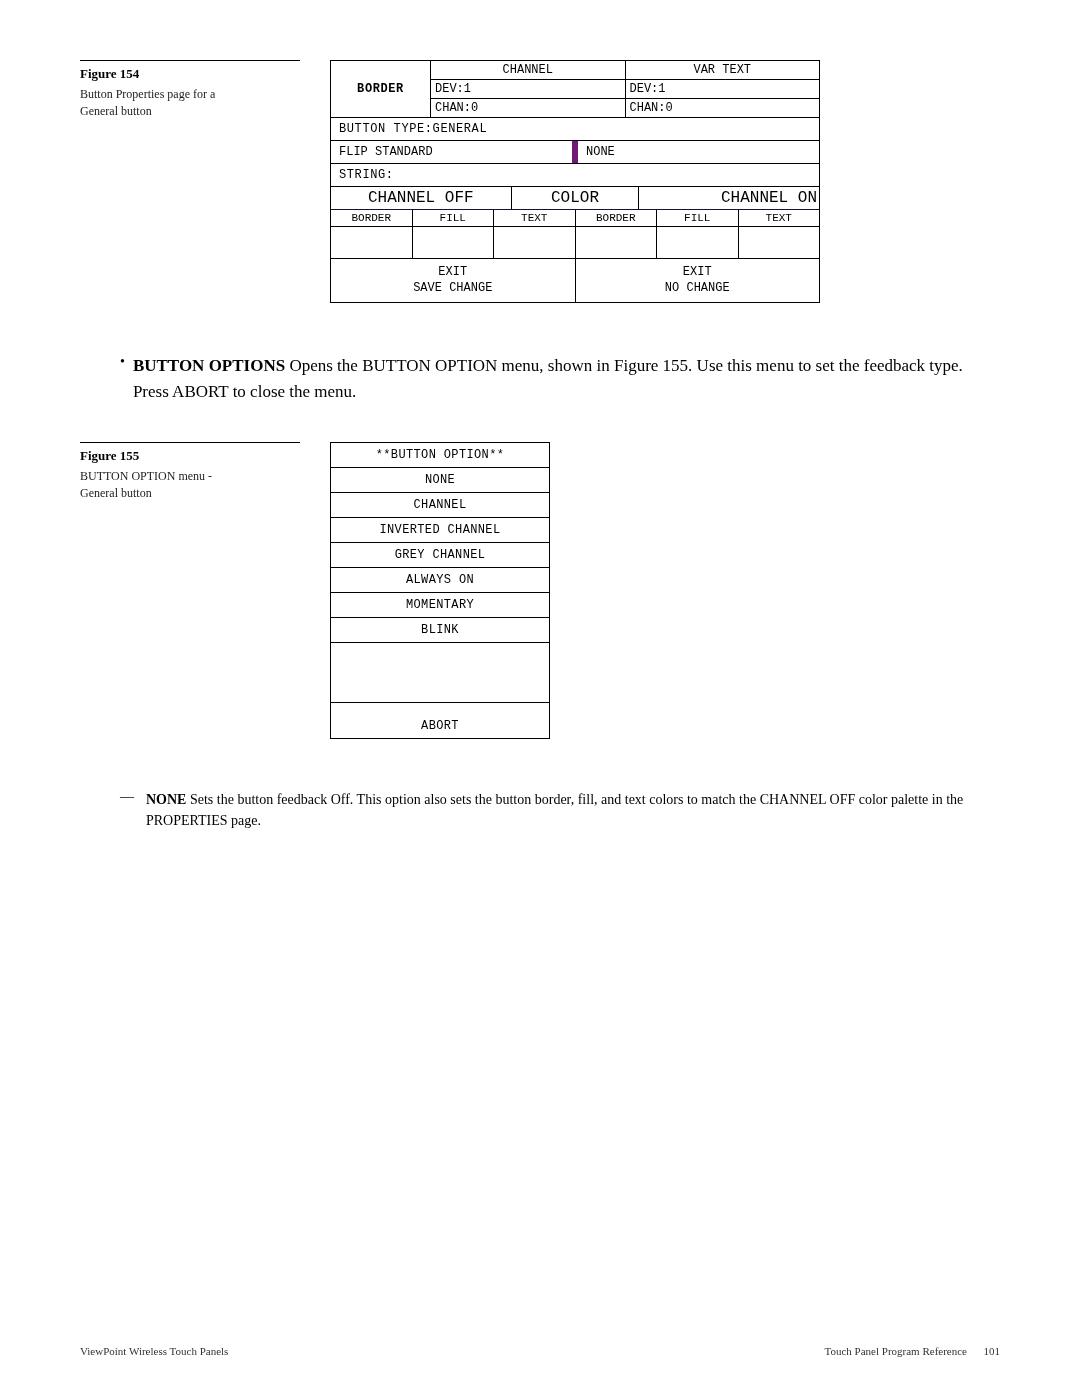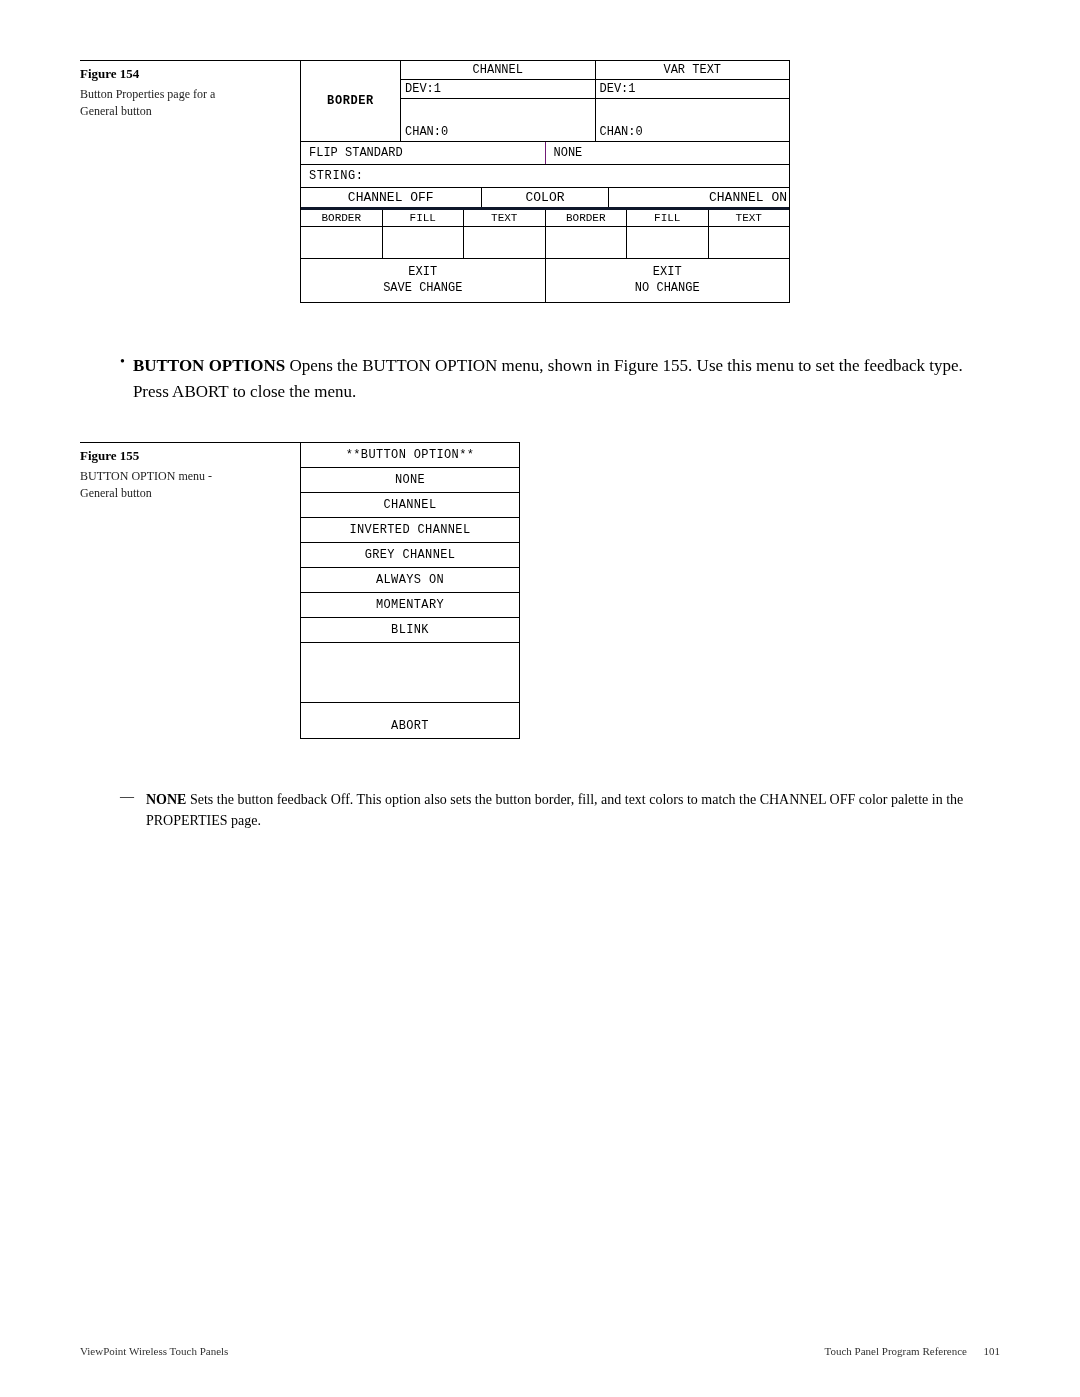--- a/index.html
+++ b/index.html
@@ -21,20 +21,21 @@
       flex-direction: column;
       gap: 0;
     }
 
     
     .figure-section {
       display: flex;
       flex-direction: row;
       align-items: flex-start;
       margin-bottom: 30px;
+      gap: 30px;
     }
 
     .figure-label-col {
       width: 220px;
       flex-shrink: 0;
       padding-top: 0;
     }
 
     .figure-title {
       font-weight: bold;
@@ -107,21 +108,20 @@
     }
     .sub-row {
       padding: 2px 4px;
       font-family: 'Courier New', Courier, monospace;
       font-size: 12px;
       border-bottom: 1px solid #000;
       text-align: left;
     }
     .sub-row:last-child {
       border-bottom: none;
-      margin-top: 24px;
     }
     .border-label {
       display: flex;
       align-items: center;
       justify-content: center;
       padding: 4px 6px;
       font-family: 'Courier New', Courier, monospace;
       font-size: 12px;
       font-weight: bold;
       letter-spacing: 0.05em;
@@ -235,33 +235,33 @@
     .flip-row {
       display: flex;
       flex-direction: row;
       border-bottom: 1px solid #000;
     }
     .flip-cell {
       flex: 1;
       padding: 4px 8px;
       font-family: 'Courier New', Courier, monospace;
       font-size: 12px;
-      border-right: 1px solid #701a75;
+      border-right: 6px solid #701a75;
     }
     .flip-cell:last-child {
       border-right: none;
     }
 
     
     .color-combined-header {
       display: flex;
       flex-direction: row;
       font-family: 'Courier New', Courier, monospace;
-      font-size: 13px;
-      border-bottom: 3px solid #0f172a;
+      font-size: 16px;
+      border-bottom: 1px solid #0f172a;
     }
     .chan-off-label {
       flex: 1;
       text-align: center;
       padding: 2px;
       border-right: 1px solid #000;
     }
     .color-label {
       flex: 0.7;
       text-align: center;
@@ -303,20 +303,23 @@
         </div>
         <div class="header-right">
           <div class="header-top-cell">VAR TEXT</div>
           <div class="header-bottom-cells">
             <div class="sub-row">DEV:1</div>
             <div class="sub-row">CHAN:0</div>
           </div>
         </div>
       </div>
 
+      <div class="panel-row">
+        <div class="panel-full">BUTTON TYPE:GENERAL</div>
+      </div>
 
 
       <div class="flip-row">
         <div class="flip-cell">FLIP STANDARD</div>
         <div class="flip-cell">NONE</div>
       </div>
 
       <div class="panel-row">
         <div class="panel-full">STRING:</div>
       </div>

